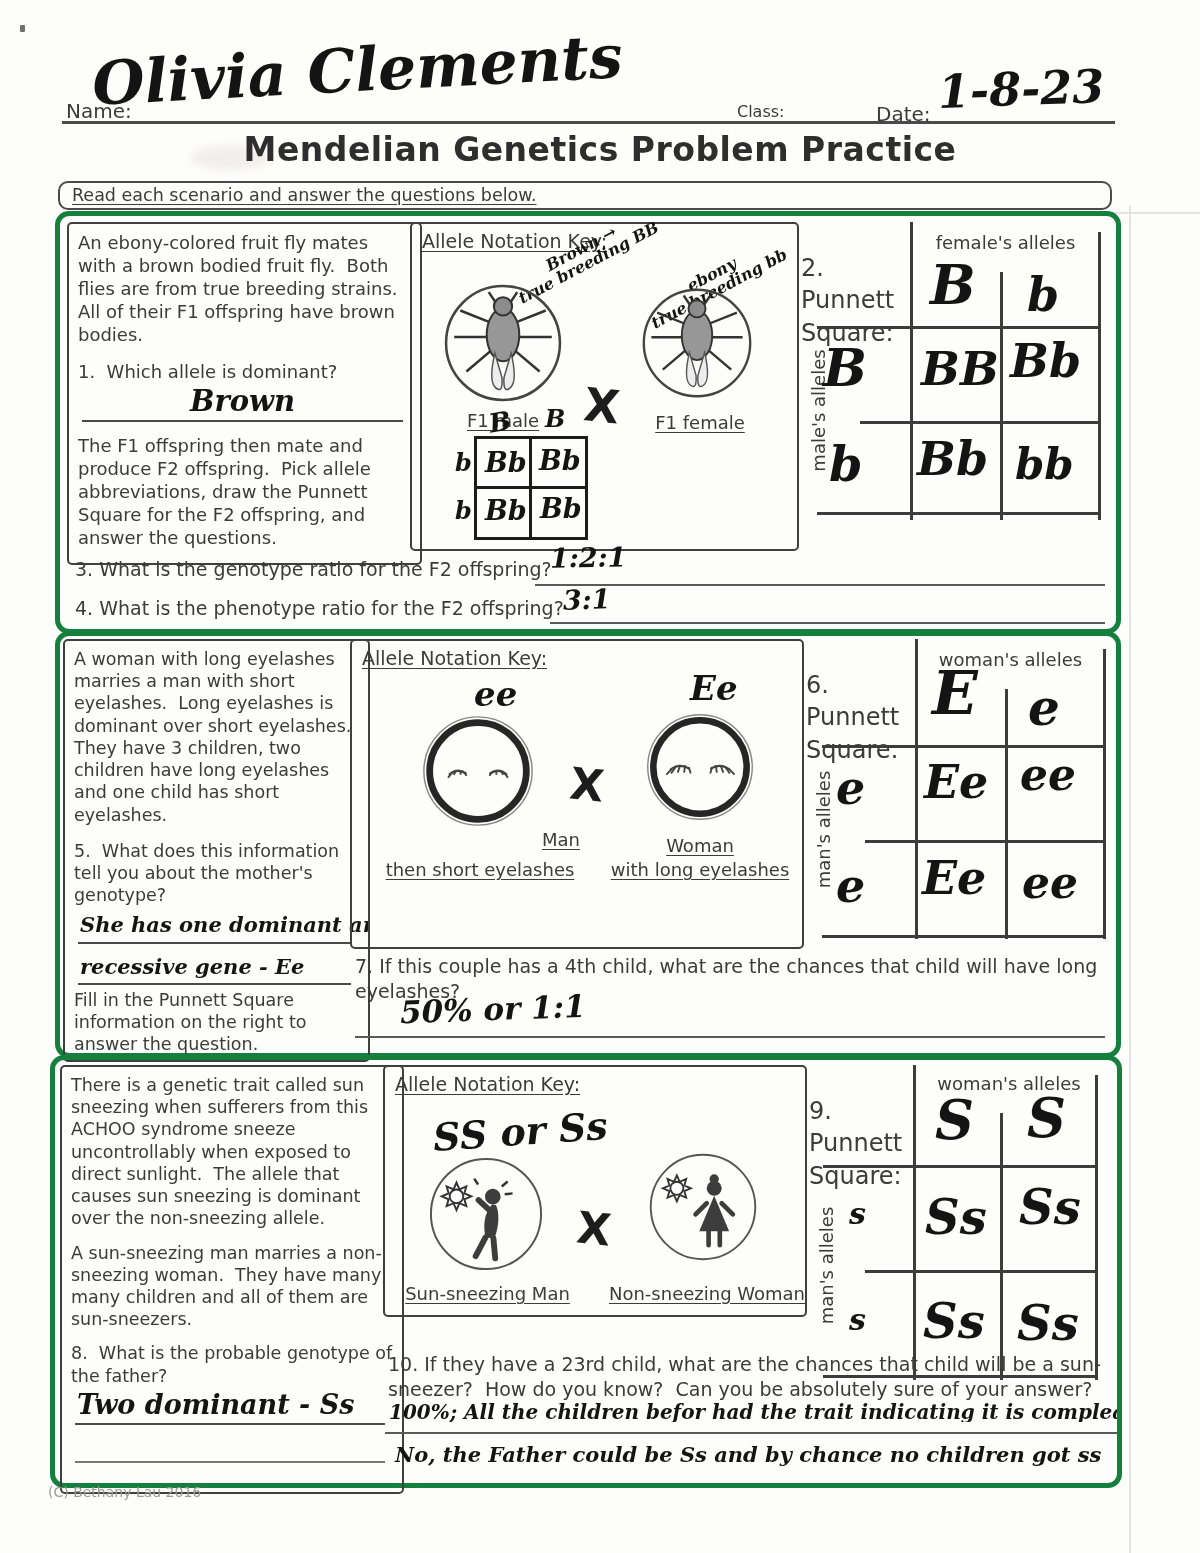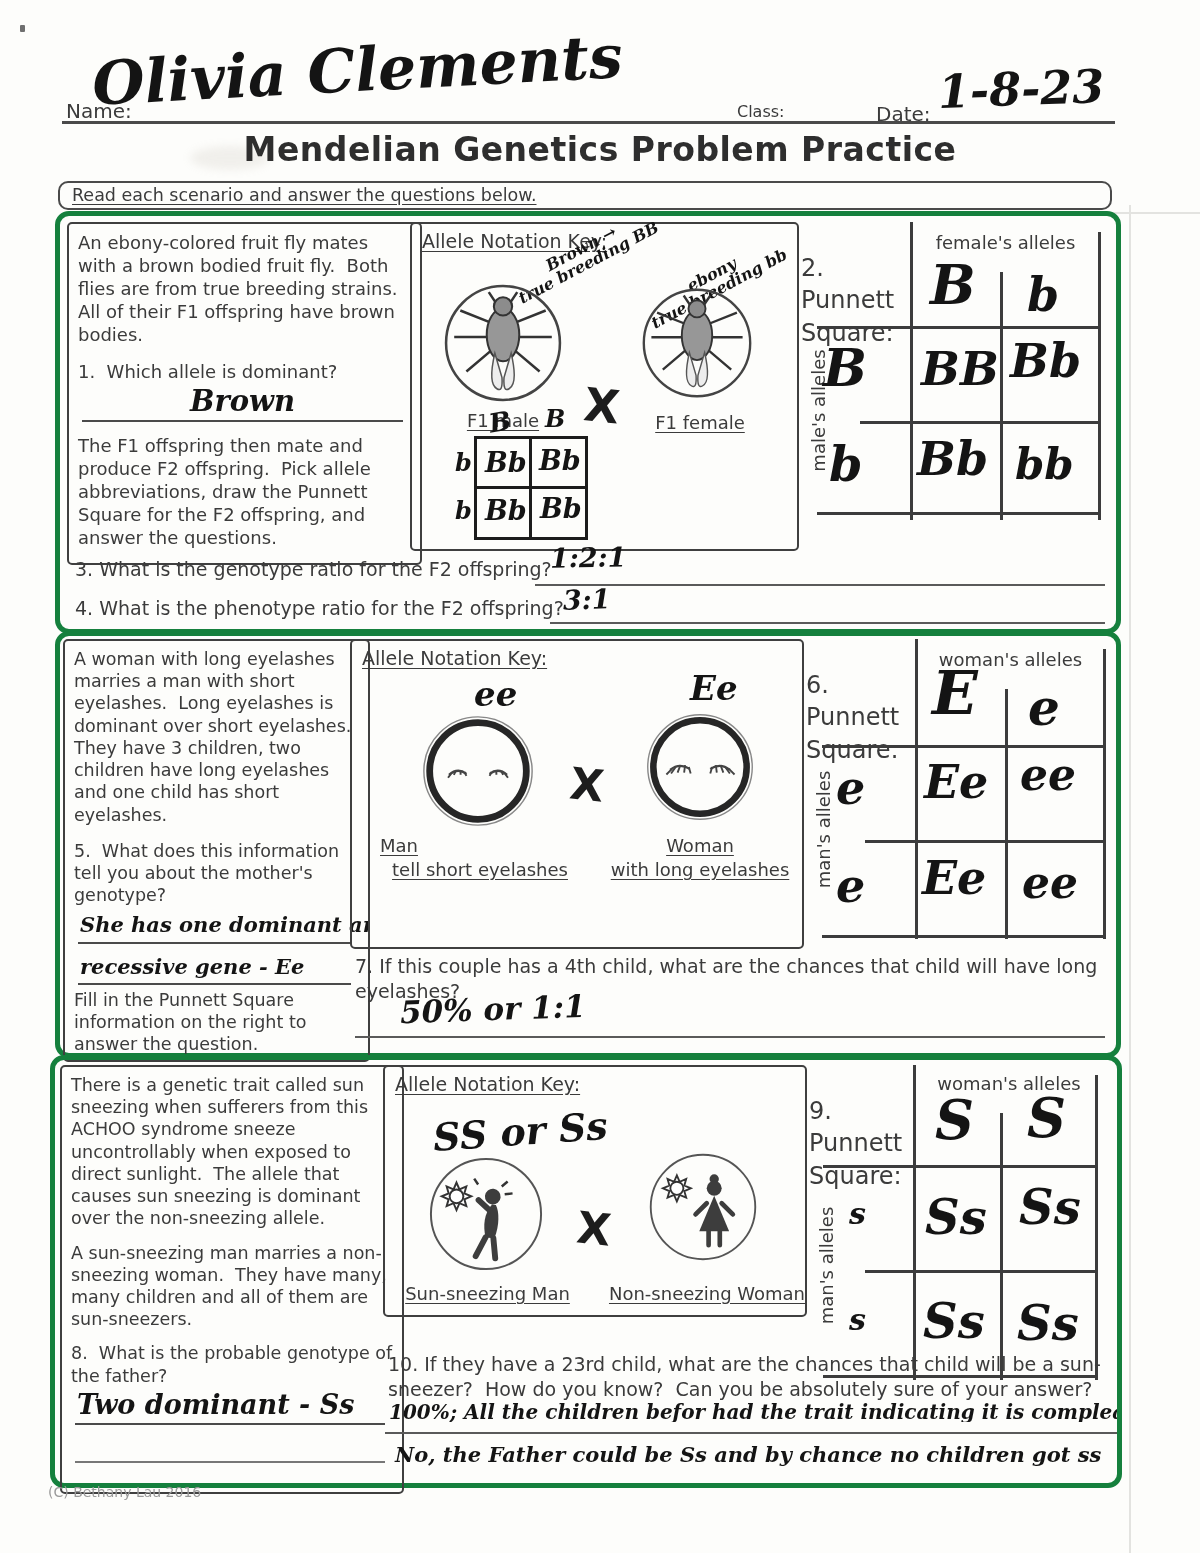--- a/index.html
+++ b/index.html
@@ -163,22 +163,22 @@
       <span class="abs" style="left:292px;top:70px;">
         <svg width="112" height="112" viewBox="0 0 120 120">
           <circle cx="60" cy="60" r="56" fill="none" stroke="#888" stroke-width="1.5"></circle>
           <circle cx="60" cy="60" r="50" fill="none" stroke="#262626" stroke-width="7"></circle>
           <path d="M28 63 Q38 55 49 62 M71 62 Q82 55 92 63" fill="none" stroke="#444" stroke-width="2.5"></path>
           <path d="M30 62 l-6 6 M34 60 l-5 7 M39 58 l-3 8 M44 58 l-1 8 M48 60 l2 7 M73 60 l-2 7 M77 58 l1 8 M82 58 l3 8 M87 60 l5 7 M91 62 l6 6" stroke="#444" stroke-width="2" fill="none"></path>
         </svg>
       </span>
       <span class="cross" style="left:218px;top:118px;font-size:44px;">X</span>
 
-      <span class="abs print u" style="left:28px;top:194px;width:200px;text-align:left;font-size:18px;">Man</span>
-      <span class="abs print u" style="left:28px;top:218px;width:200px;text-align:center;font-size:18px;">tell short eyelashes</span>
+      <span class="abs print u" style="left:28px;top:188px;width:200px;text-align:right;font-size:18px;">Man</span>
+      <span class="abs print u" style="left:28px;top:218px;width:200px;text-align:center;font-size:18px;">then short eyelashes</span>
       <span class="abs print u" style="left:250px;top:194px;width:196px;text-align:center;font-size:18px;">Woman</span>
       <span class="abs print u" style="left:250px;top:218px;width:196px;text-align:center;font-size:18px;">with long eyelashes</span>
     </div>
 
     <div class="pun" style="left:740px;top:3px;width:312px;height:300px;">
       <div class="pun-label print">6. Punnett Square:</div>
       <div class="pun-top print" style="left:118px;top:10px;width:185px;">woman's alleles</div>
       <div class="pun-side print" style="left:-52px;top:180px;width:150px;">man's alleles</div>
       <div class="pl v" style="left:115px;top:0;height:300px;"></div>
       <div class="pl v" style="left:205px;top:50px;height:250px;"></div>

